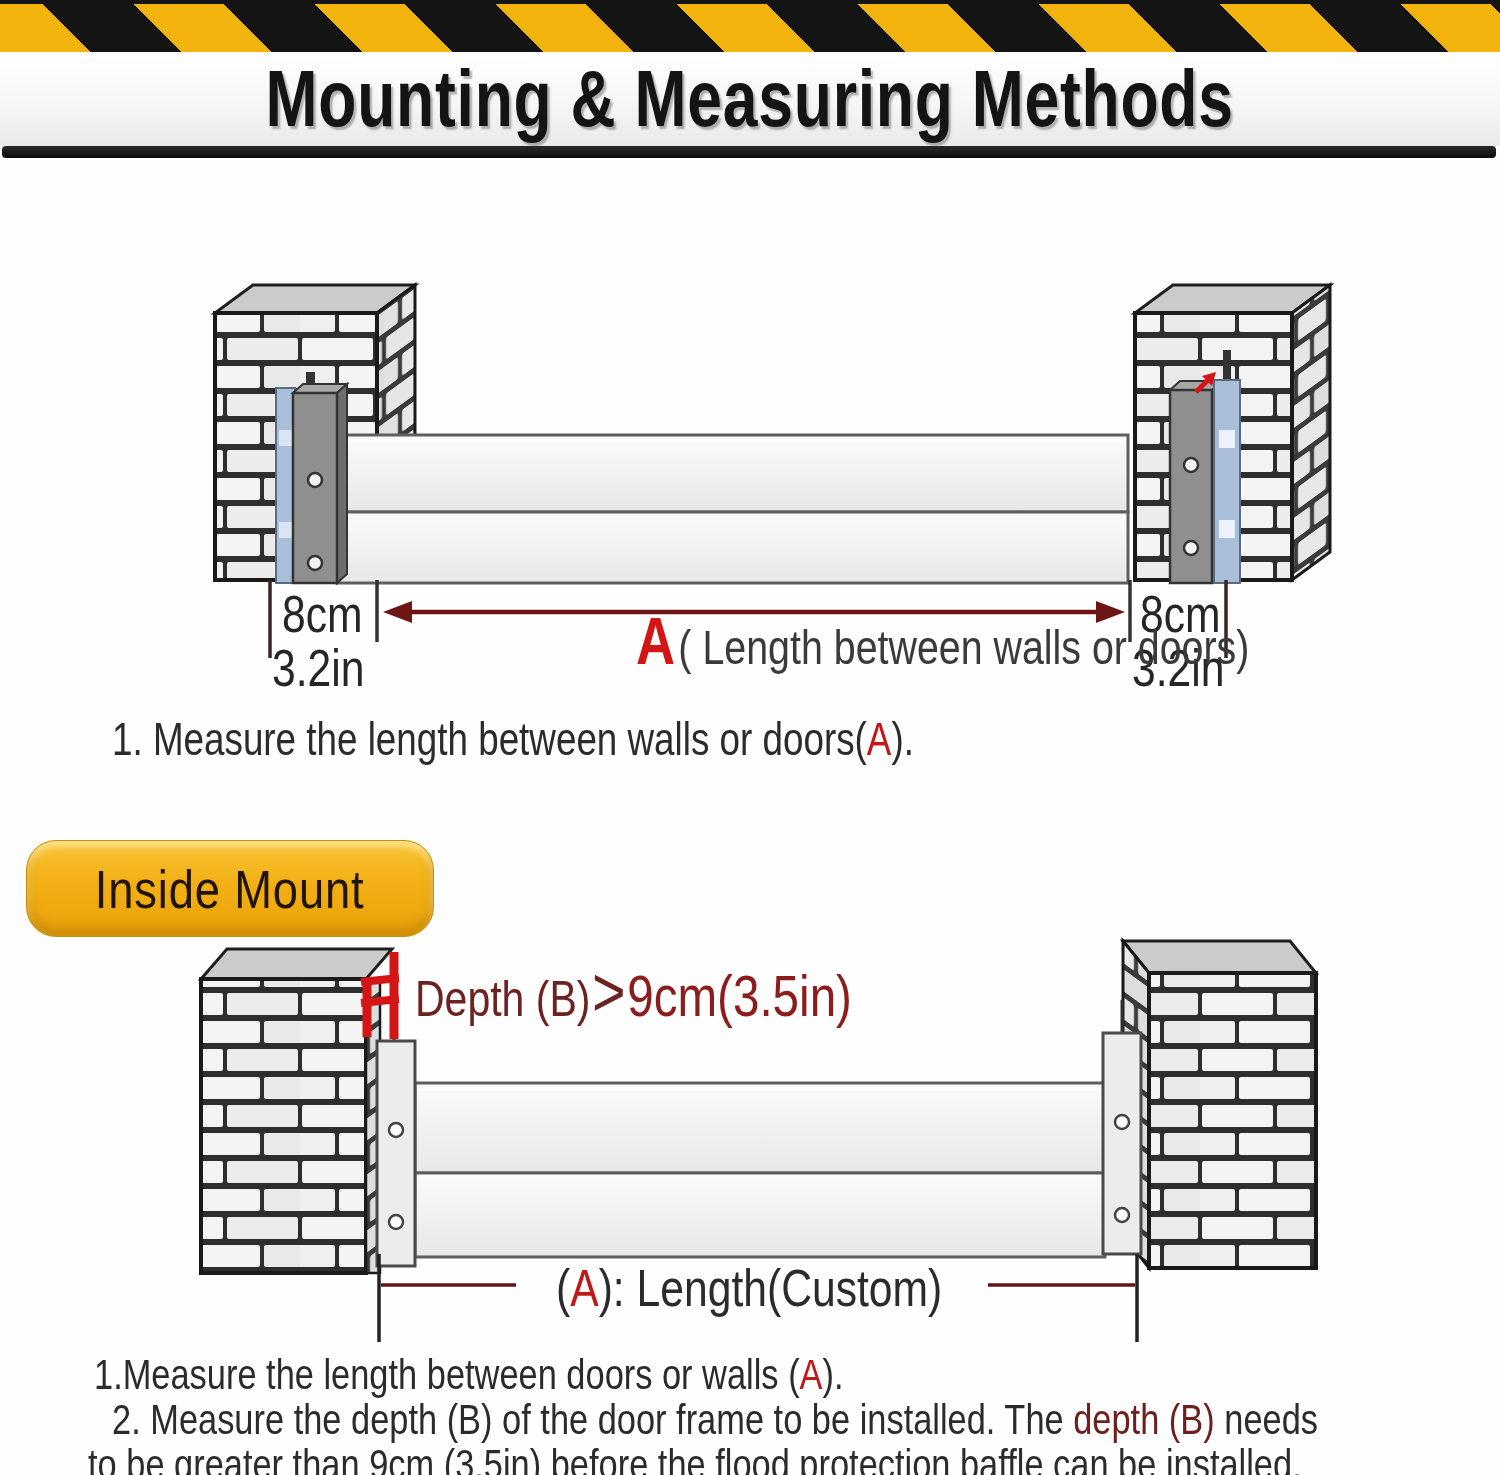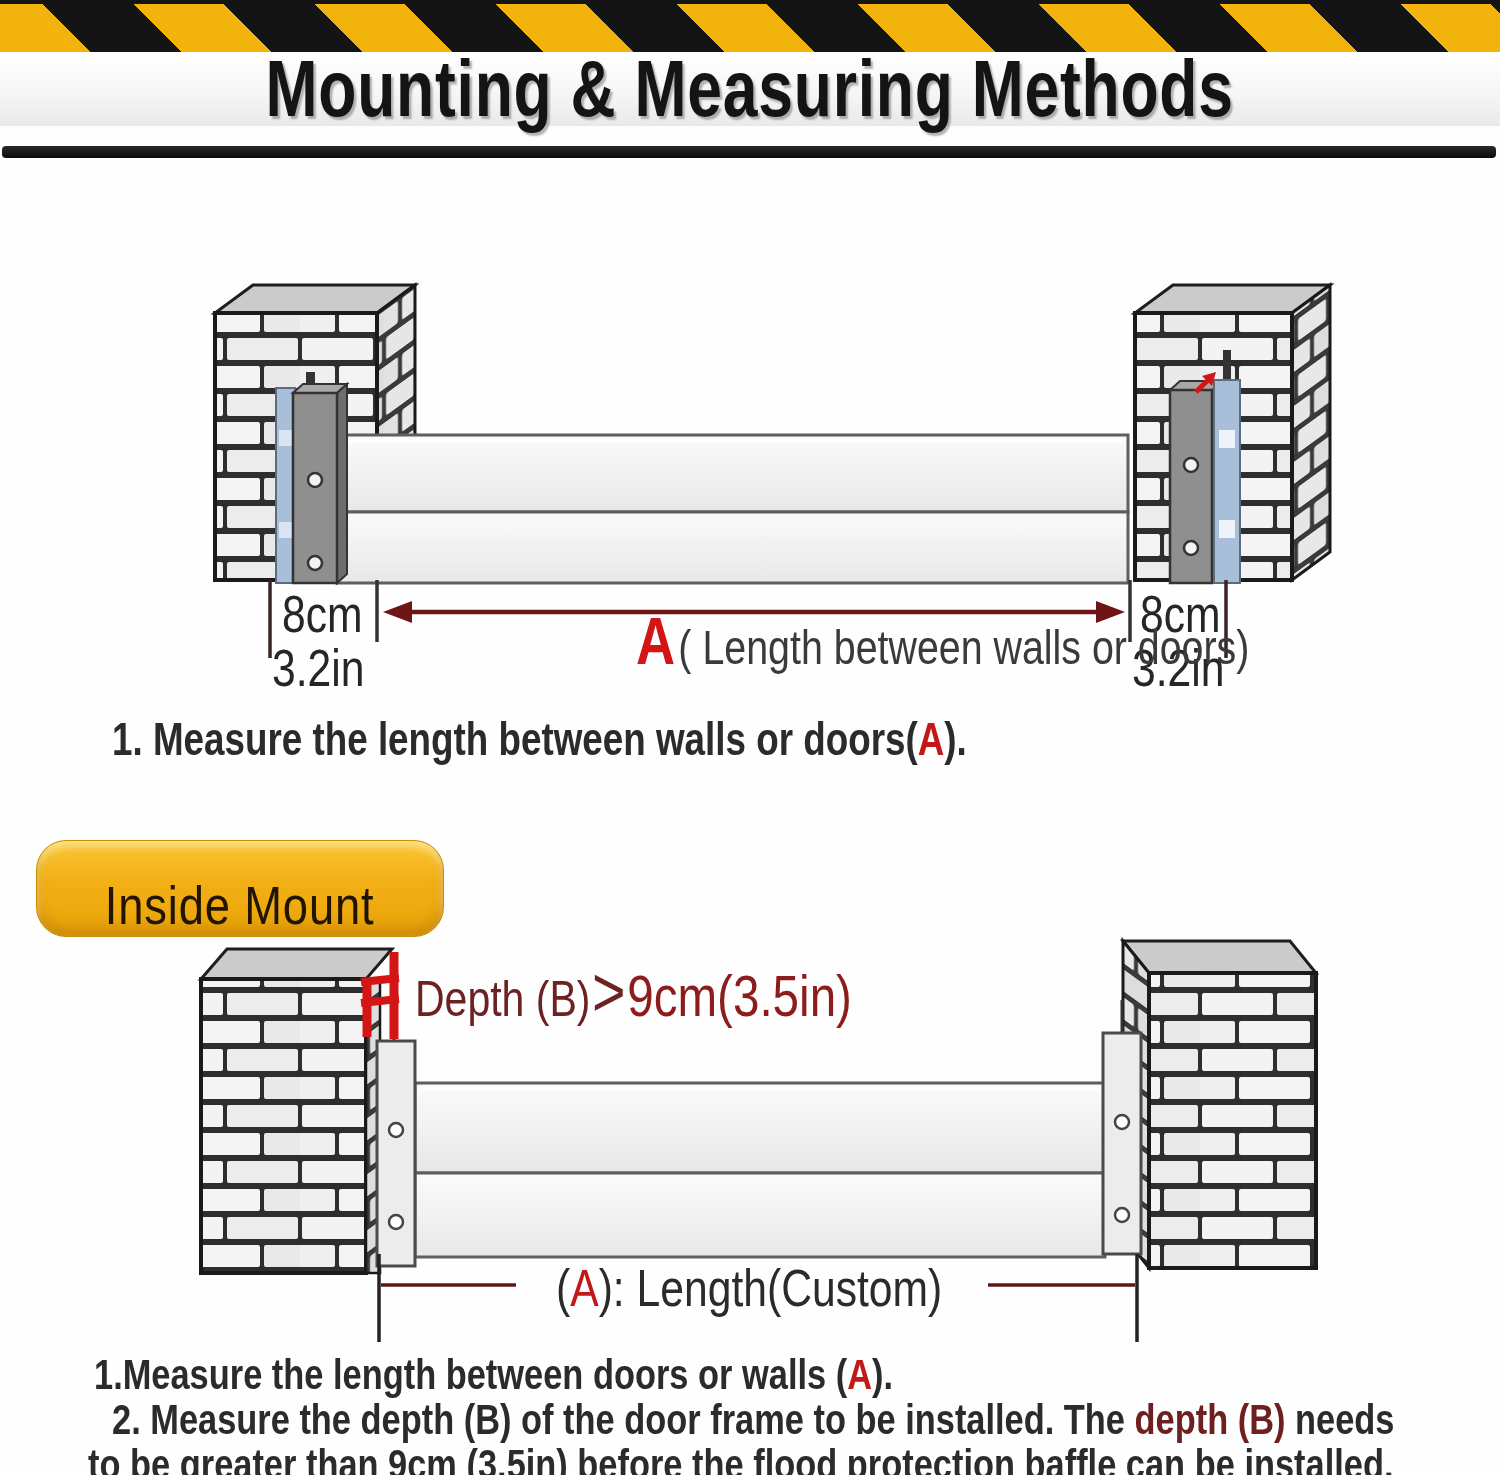--- a/index.html
+++ b/index.html
@@ -4,37 +4,37 @@
 <style>
   html,body{margin:0;padding:0;background:#ffffff;}
   .canvas{position:relative;width:1500px;height:1475px;overflow:hidden;
           font-family:"Liberation Sans","DejaVu Sans",sans-serif;background:#fefefe;}
 
   
   .caution-band{position:absolute;left:0;top:0;width:1500px;height:52px;
     background:
       linear-gradient(to bottom, var(--caution-black,#141414) 0 4px, rgba(0,0,0,0) 4px),
       repeating-linear-gradient(45deg, var(--caution-yellow,#f2b30c) 0 64px, var(--caution-black,#141414) 64px 128px);}
-  .title-band{position:absolute;left:0;top:52px;width:1500px;height:74px;
+  .title-band{position:absolute;left:0;top:52px;width:1500px;height:94px;
     background:linear-gradient(180deg,#ffffff 0%,#f6f6f6 55%,#e9e9e9 100%);
     display:flex;align-items:center;justify-content:center;}
   .title{display:inline-block;transform:scaleX(.78);font-size:80px;font-weight:700;
     letter-spacing:1px;color:#141414;text-shadow:3px 3px 2px rgba(90,90,90,.45);white-space:nowrap;}
   .title-rule{position:absolute;left:2px;top:146px;width:1494px;height:12px;
     background:linear-gradient(180deg,#2a2a2a,#0c0c0c);border-radius:4px;}
 
   
   .badge{position:absolute;border-radius:30px;border:1px solid var(--badge-border,#c98f00);
     background:linear-gradient(180deg,#f8c535 0%,var(--badge-yellow,#f3b117) 40%,var(--badge-yellow-dark,#e9a207) 100%);
     box-shadow:inset 0 -8px 12px rgba(150,95,0,.35), inset 0 5px 8px rgba(255,240,180,.8);
     display:flex;align-items:center;justify-content:center;}
   .badge span{display:inline-block;transform:scaleX(.84);font-size:54px;color:#211400;
     letter-spacing:1px;white-space:nowrap;}
   .badge-outside{left:28px;top:187px;width:400px;height:89px;}
-  .badge-inside{left:36px;top:840px;width:406px;height:95px;align-items:flex-end;}
+  .badge-inside{left:26px;top:840px;width:406px;height:95px;}
 
   
   .diagram{position:absolute;left:0;display:block;}
   .diagram-outside{top:280px;width:1500px;height:430px;}
   .diagram-inside{top:935px;width:1500px;height:420px;}
 
   
   .meas{position:absolute;font-size:52px;color:#262626;white-space:nowrap;
     transform:scaleX(.82);transform-origin:0 0;line-height:1;}
   .t-8cm-l{left:282px;top:588px;}  .t-32-l{left:272px;top:642px;}
@@ -47,21 +47,21 @@
   .depth-label{position:absolute;left:415px;top:964px;display:flex;align-items:baseline;
     transform:scaleX(.82);transform-origin:0 0;white-space:nowrap;}
   .d-pre{font-size:50px;color:#6d2222;line-height:1;}
   .d-gt{font-size:70px;color:#6d2222;font-weight:300;line-height:.8;margin:0 2px;}
   .d-val{font-size:58px;color:#8d1d1d;line-height:1;}
 
   .len-label{position:absolute;left:556px;top:1262px;font-size:52px;color:#2b2b2b;
     transform:scaleX(.82);transform-origin:0 0;white-space:nowrap;line-height:1;}
 
   
-  .steps{position:absolute;color:#2b2b2b;font-weight:bold;}
+  .steps{position:absolute;color:#2b2b2b;}
   .steps p{margin:0;white-space:nowrap;display:block;}
   .steps p span{display:inline;}
   .steps .ln{display:inline-block;transform:scaleX(.8);transform-origin:0 0;}
   .steps-outside{left:112px;top:712px;font-size:46px;line-height:55px;}
   .steps-inside{left:88px;top:1352px;font-size:43px;line-height:45px;}
   .steps-inside p:nth-child(2){padding-left:24px;}
   .pad1{padding-left:6px;}
   .c-red{color:#c11818;}
   .c-maroon{color:#6e2020;}
 </style>

